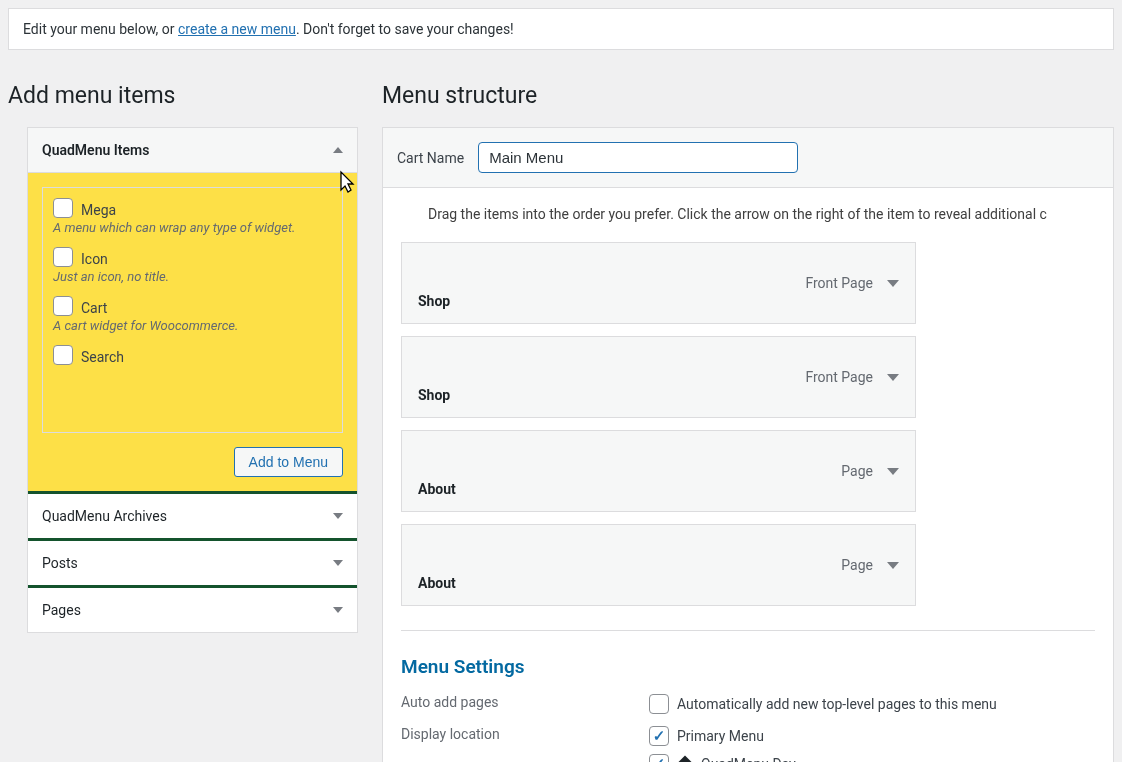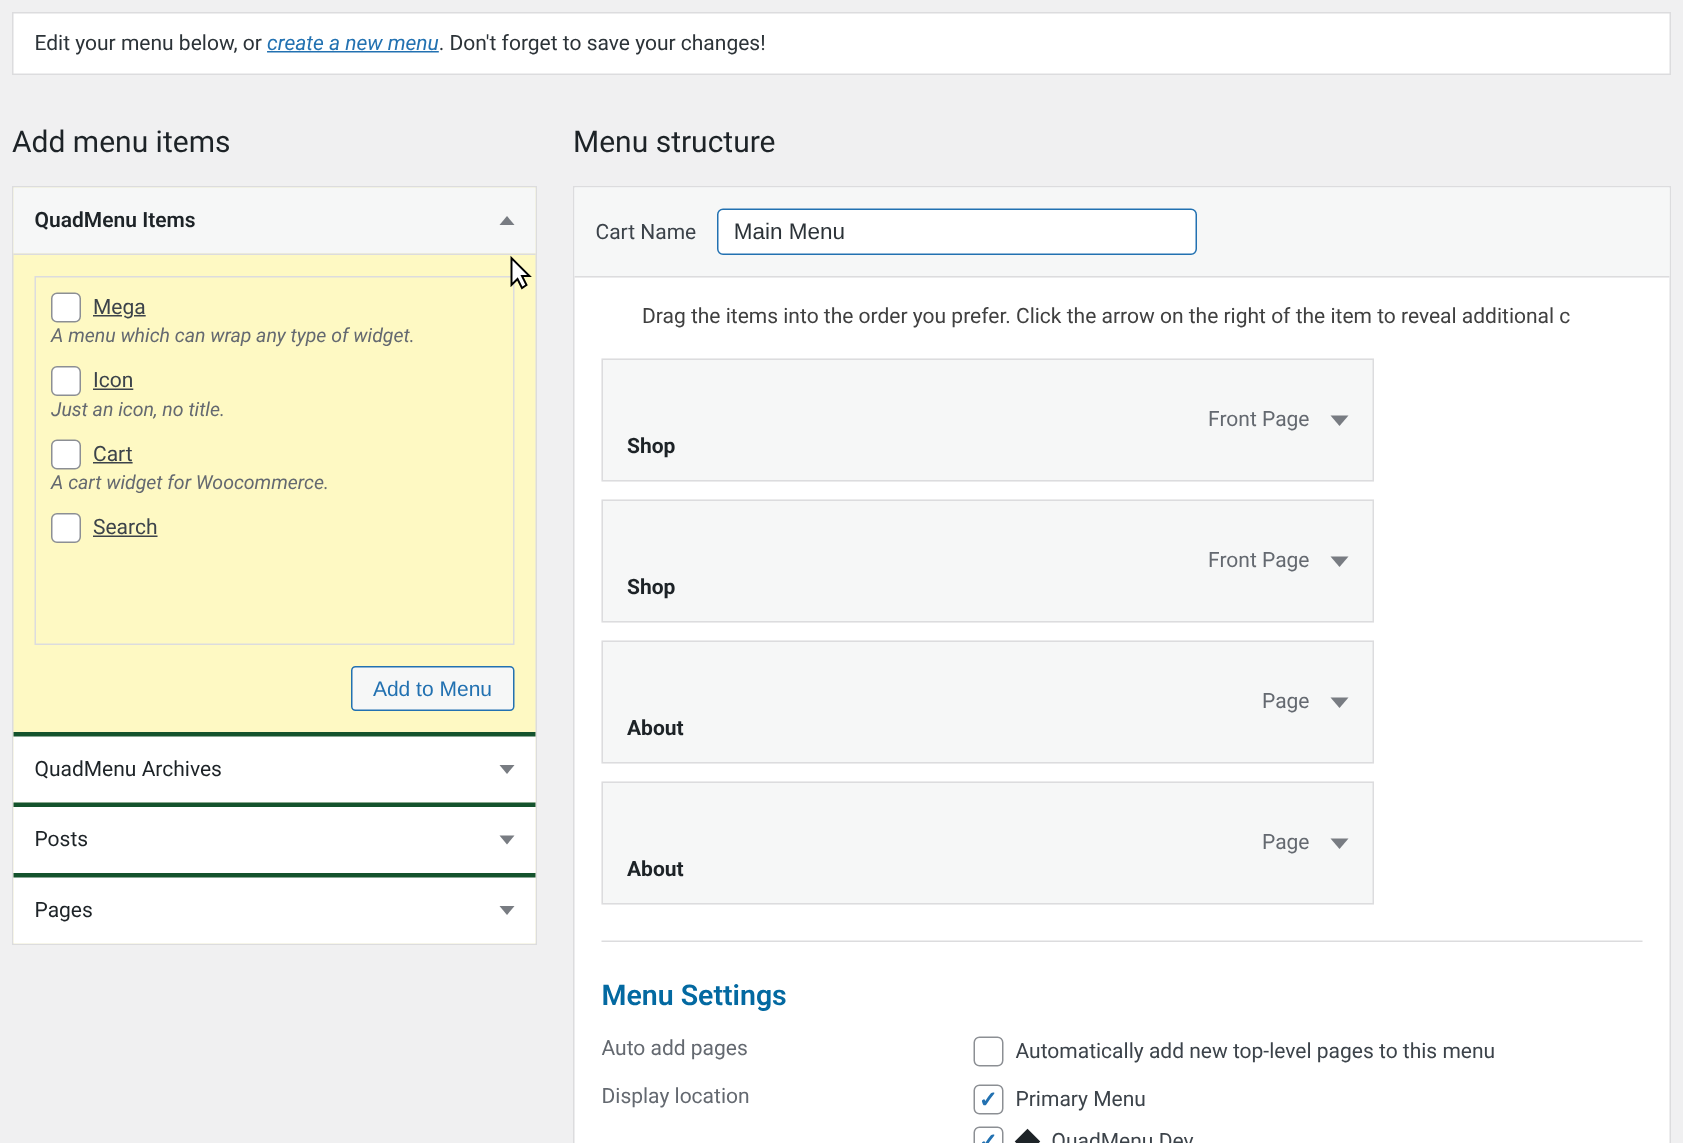--- a/index.html
+++ b/index.html
@@ -12,34 +12,35 @@
     overflow: hidden;
   }
   .notice {
     background: #fff;
     border: 1px solid #dcdcde;
     padding: 12px 14px;
     margin: 0 0 32px 0;
     font-size: 14px;
     color: #2c3338;
   }
-  .notice a { color: #2271b1; text-decoration: underline; font-style: italic; }
+  .notice a { color: #2271b1; text-decoration: underline; }
   .columns { display: flex; gap: 24px; }
   .col-left { width: 350px; flex-shrink: 0; }
   .col-right { flex: 1; min-width: 0; }
   h2.section {
-    font-size: 20px;
+    font-size: 23px;
     font-weight: 400;
     color: #1d2327;
     margin-bottom: 18px;
   }
   
   .accordion {
-    background: #fef9c3;
-    border: 1px solid #dcdcde;
+    background: #fde047;
+    border: 1px solid #dcdcde;
+    margin-left: 19px;
   }
   .acc-header {
     display: flex;
     align-items: center;
     justify-content: space-between;
     padding: 14px 14px;
     border-top: 3px solid #14532d;
     cursor: pointer;
     font-size: 14px;
     font-weight: 600;
@@ -69,21 +70,21 @@
   .item-list::-webkit-scrollbar-track { background: #f0f0f0; }
   .item-list::-webkit-scrollbar-thumb { background: #c0c0c0; }
   .item-list::-webkit-scrollbar-button {
     display: block;
     height: 17px;
     background: #f0f0f0;
   }
   .it {
     margin-bottom: 12px;
   }
-  .it-row { display: flex; align-items: center; gap: 8px; text-decoration: underline; }
+  .it-row { display: flex; align-items: flex-end; gap: 8px; }
   .it-desc {
     font-style: italic;
     color: #646970;
     font-size: 13px;
     margin-top: 2px;
   }
   .cb {
     width: 20px; height: 20px;
     border: 1px solid #8c8f94;
     border-radius: 4px;

